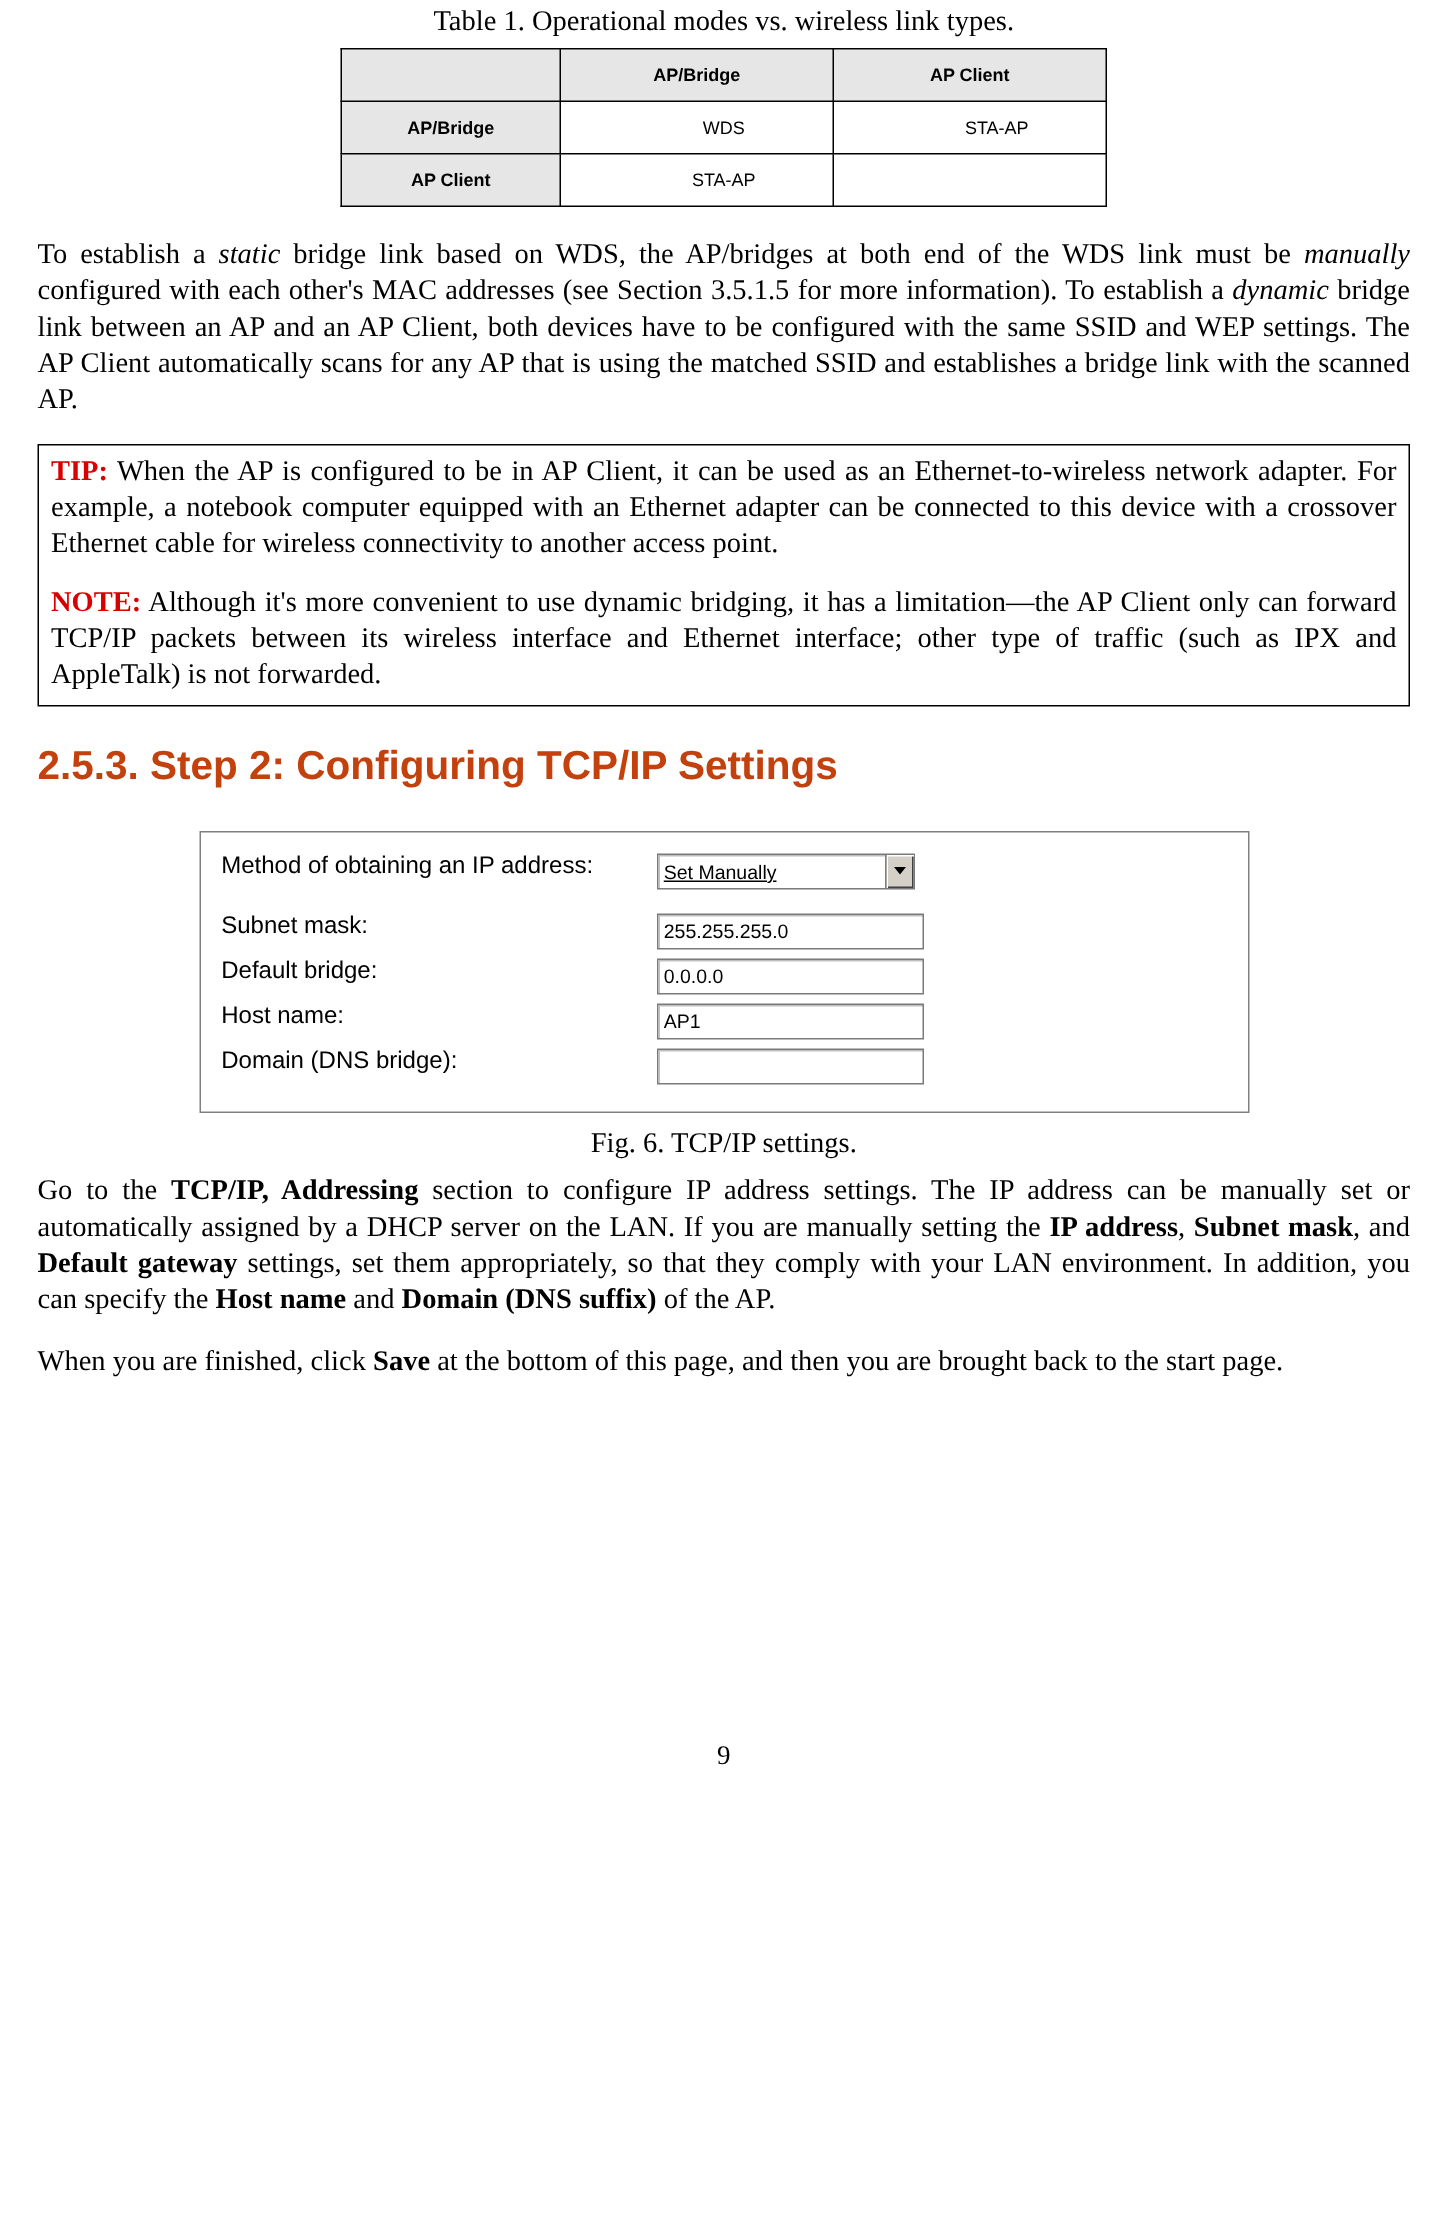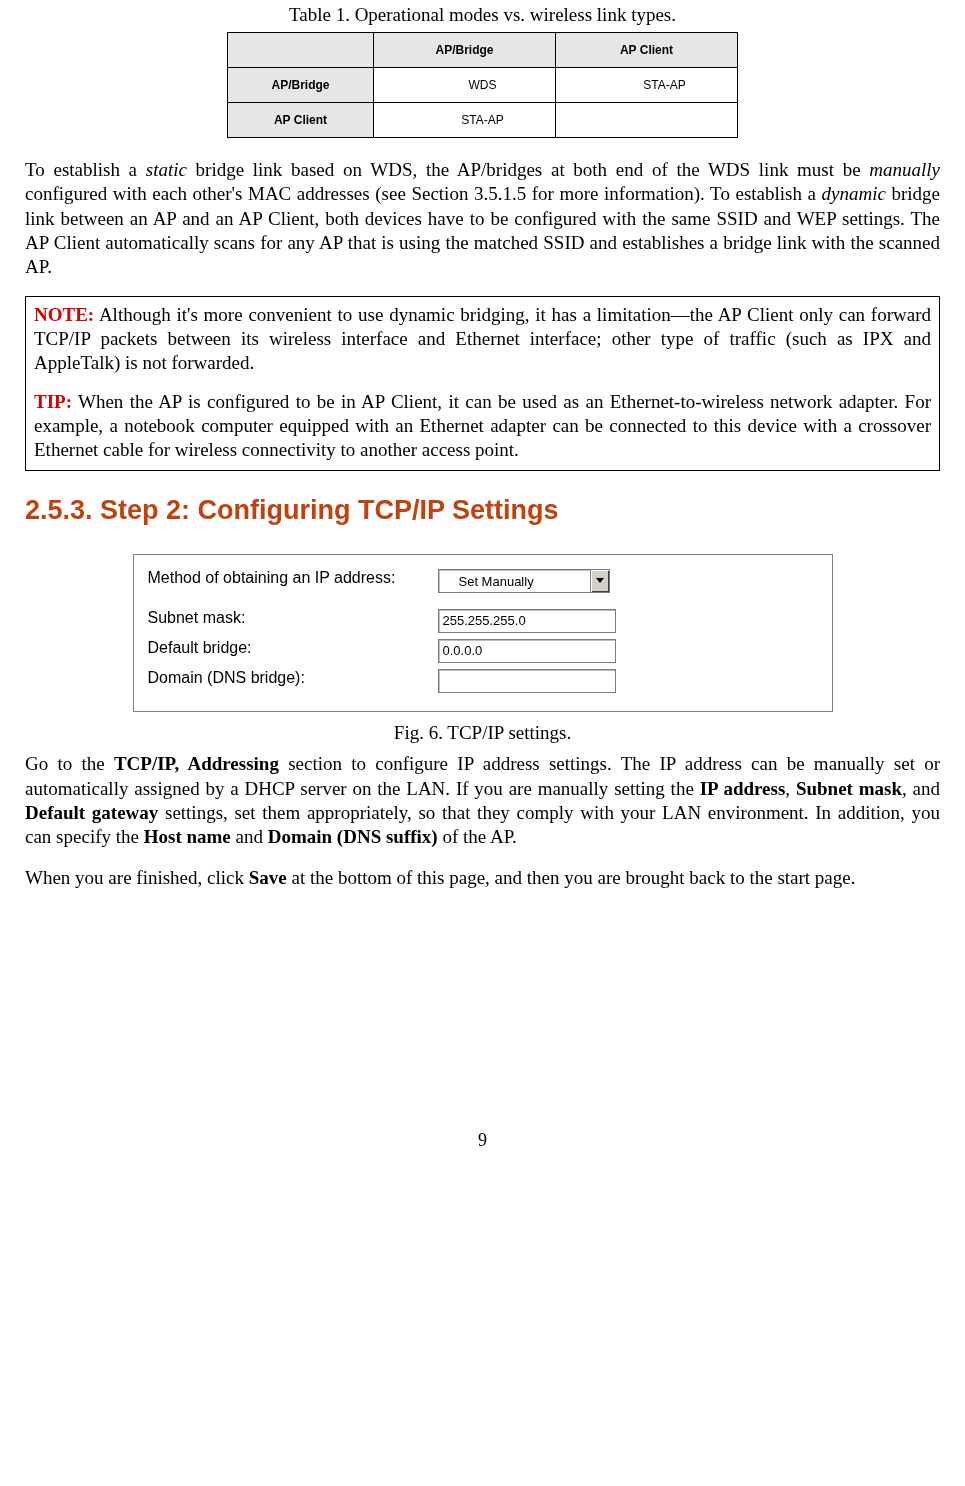--- a/index.html
+++ b/index.html
@@ -94,23 +94,24 @@
     border: 1px solid #7a7a7a;
     background: #fff;
     height: 22px;
     width: 170px;
     box-shadow: inset 1px 1px 0 #bfbfbf;
     font-family: "MS Sans Serif", Tahoma, sans-serif;
     font-size: 13px;
   }
   .win-select .sel-text {
     flex: 1;
-    padding: 0 20px;
+    padding: 0 4px;
     white-space: nowrap;
     overflow: hidden;
+    text-decoration: underline;
   }
   .win-select .sel-btn {
     width: 18px;
     height: 100%;
     background: #d4d0c8;
     border-left: 1px solid #808080;
     display: flex;
     align-items: center;
     justify-content: center;
     box-shadow: inset 1px 1px 0 #fff, inset -1px -1px 0 #404040;
@@ -163,24 +164,24 @@
   </tr>
 </tbody>
   </table>
 
 <p class="body">
   <span>To establish a </span><span class="italic">static</span><span> bridge link based on WDS, the AP/bridges at both end of the WDS link must be </span><span class="italic">manually</span><span> configured with each other's MAC addresses (see Section 3.5.1.5 for more information). To establish a </span><span class="italic">dynamic</span><span> bridge link between an AP and an AP Client, both devices have to be configured with the same SSID and WEP settings. The AP Client automatically scans for any AP that is using the matched SSID and establishes a bridge link with the scanned AP.</span>
 </p>
 
 <div class="note-box">
   <p>
-    <span class="note-label">NOTE:</span><span> Although it's more convenient to use dynamic bridging, it has a limitation—the AP Client only can forward TCP/IP packets between its wireless interface and Ethernet interface; other type of traffic (such as IPX and AppleTalk) is not forwarded.</span>
+    <span class="tip-label">TIP:</span><span> When the AP is configured to be in AP Client, it can be used as an Ethernet-to-wireless network adapter. For example, a notebook computer equipped with an Ethernet adapter can be connected to this device with a crossover Ethernet cable for wireless connectivity to another access point.</span>
   </p>
   <p>
-    <span class="tip-label">TIP:</span><span> When the AP is configured to be in AP Client, it can be used as an Ethernet-to-wireless network adapter. For example, a notebook computer equipped with an Ethernet adapter can be connected to this device with a crossover Ethernet cable for wireless connectivity to another access point.</span>
+    <span class="note-label">NOTE:</span><span> Although it's more convenient to use dynamic bridging, it has a limitation—the AP Client only can forward TCP/IP packets between its wireless interface and Ethernet interface; other type of traffic (such as IPX and AppleTalk) is not forwarded.</span>
   </p>
 </div>
 
 <h2 class="section">2.5.3. Step 2: Configuring TCP/IP Settings</h2>
 
 <div class="form-panel">
   <div class="form-row first">
     <div class="label">Method of obtaining an IP address:</div>
     <div class="control">
       <div class="win-select">
@@ -199,20 +200,26 @@
         <div class="win-input">255.255.255.0</div>
       </div>
   </div>
   <div class="form-row">
     <div class="label">Default bridge:</div>
     <div class="control">
         <div class="win-input">0.0.0.0</div>
       </div>
   </div>
   <div class="form-row">
+    <div class="label">Host name:</div>
+    <div class="control">
+        <div class="win-input">AP1</div>
+      </div>
+  </div>
+  <div class="form-row">
     <div class="label">Domain (DNS bridge):</div>
     <div class="control">
         <div class="win-input"></div>
       </div>
   </div>
 </div>
 
 <div class="fig-caption">Fig. 6. TCP/IP settings.</div>
 
 <p class="body">

